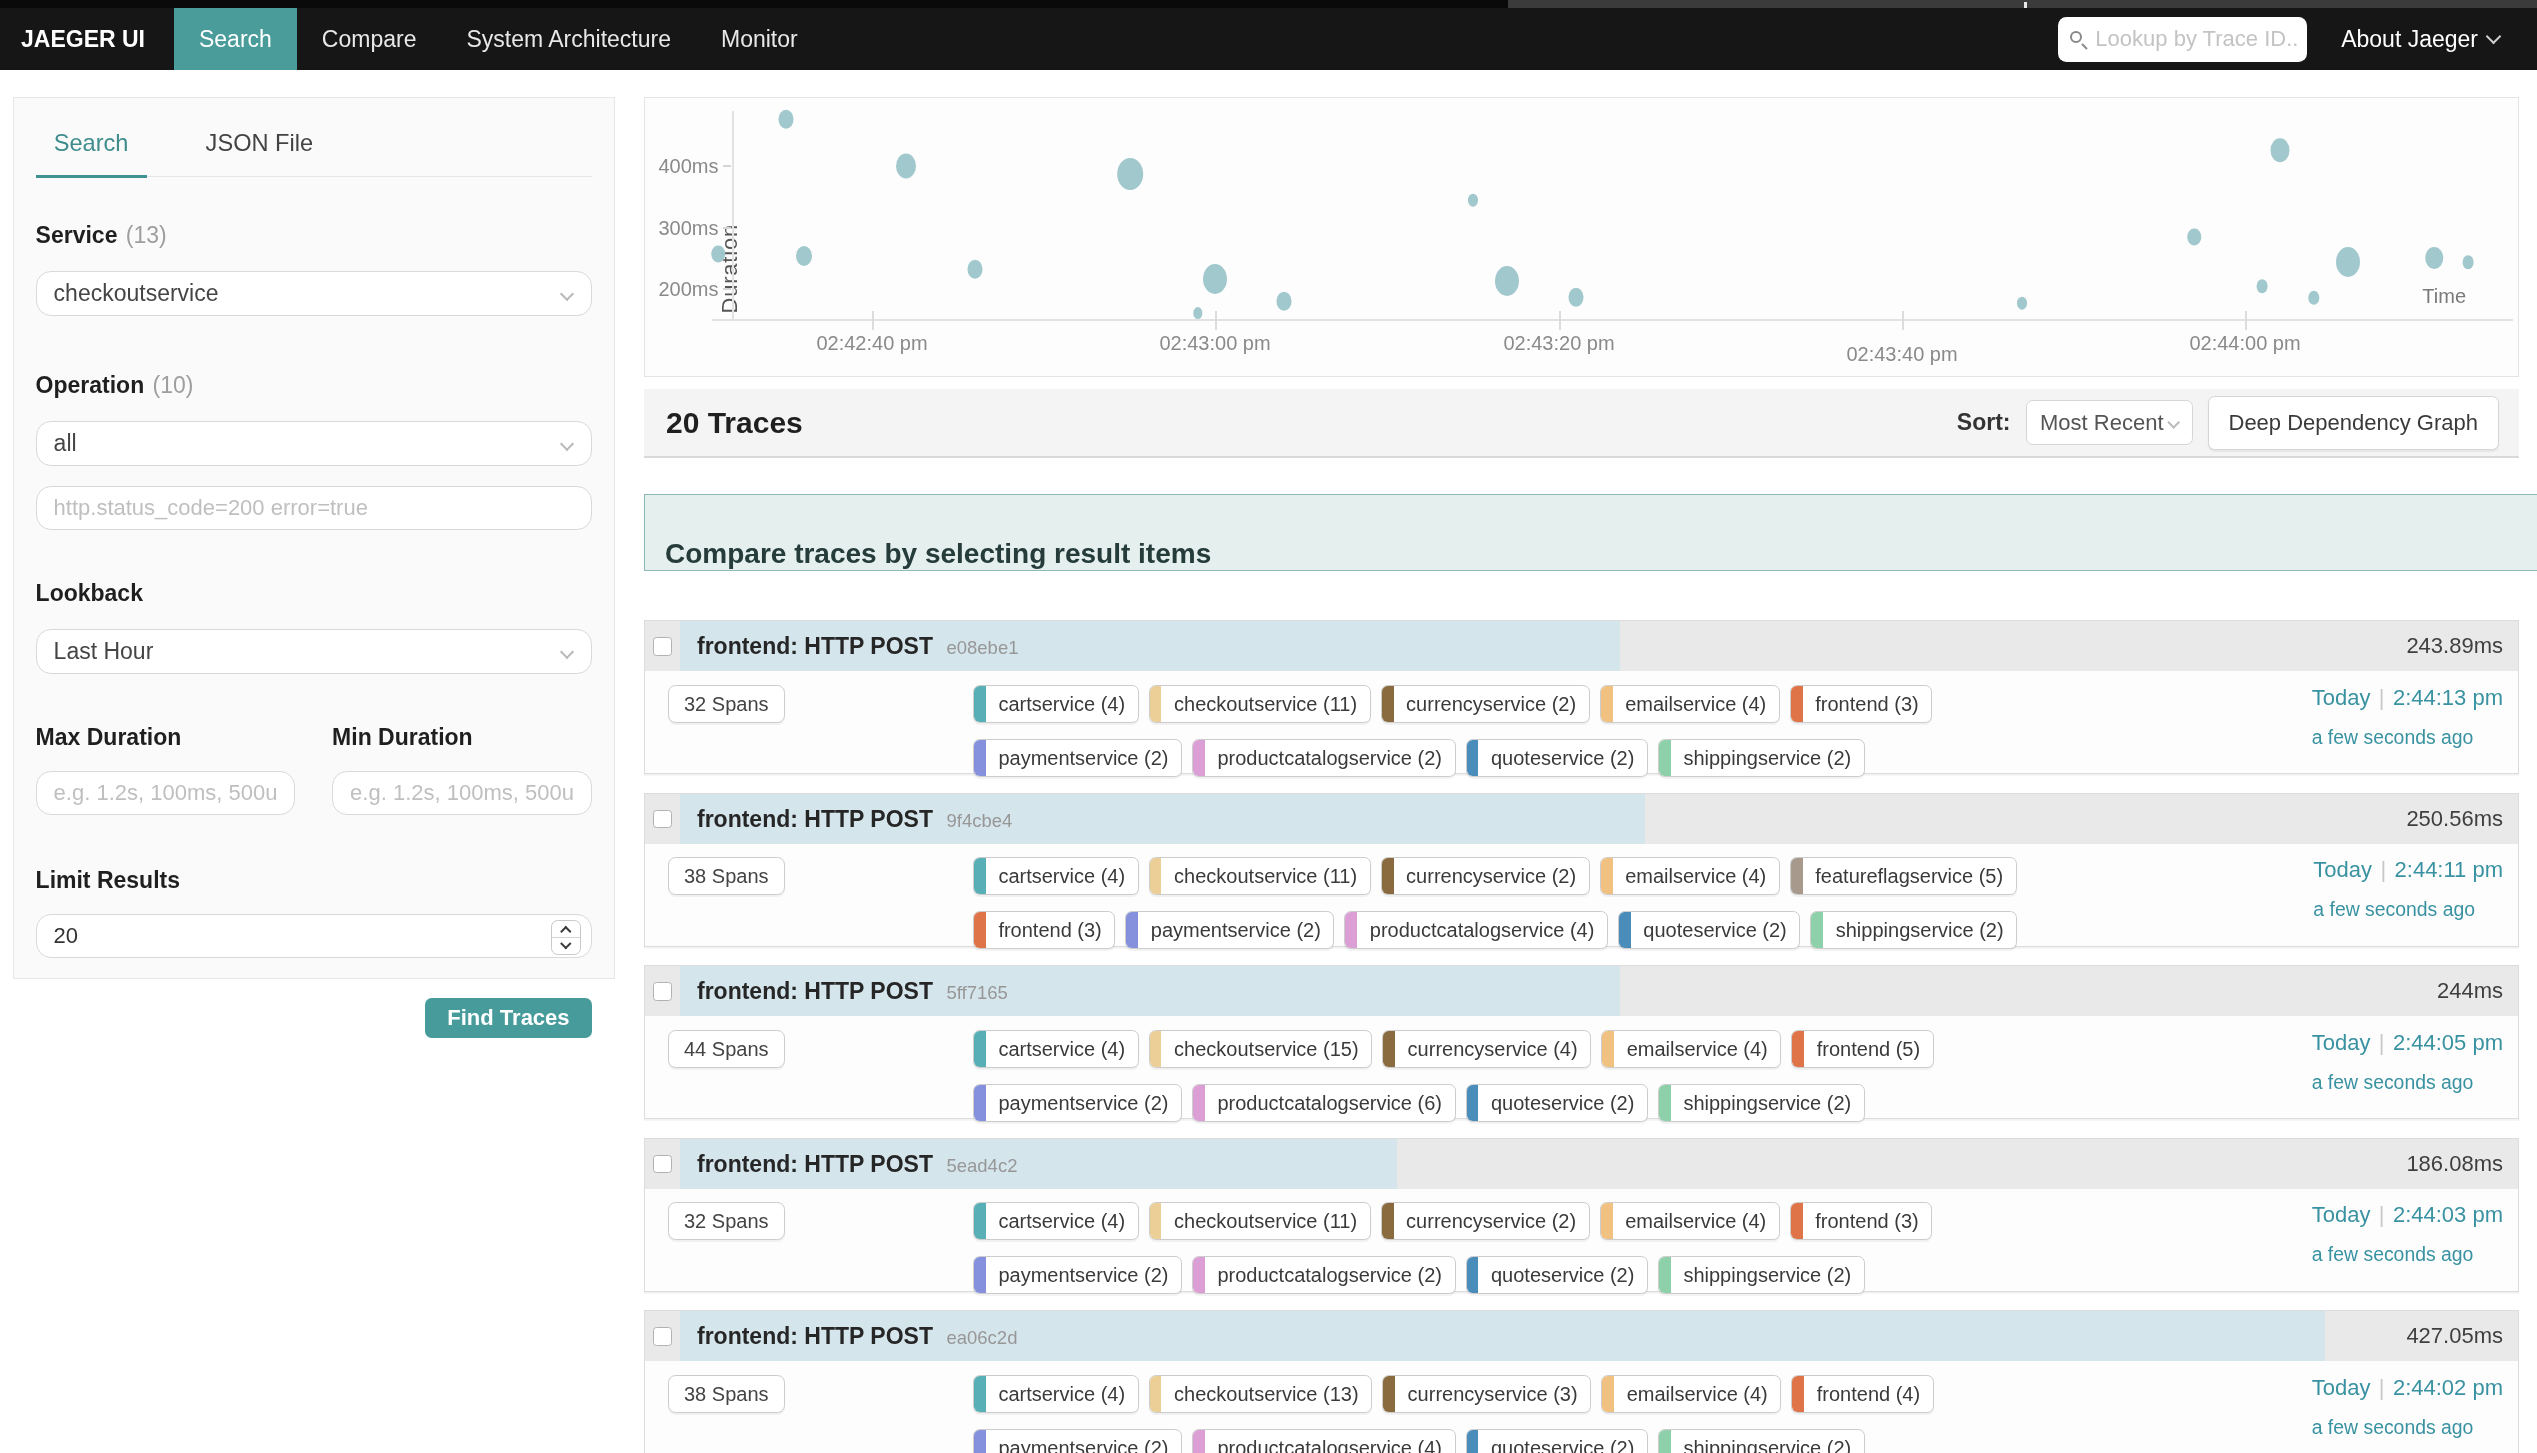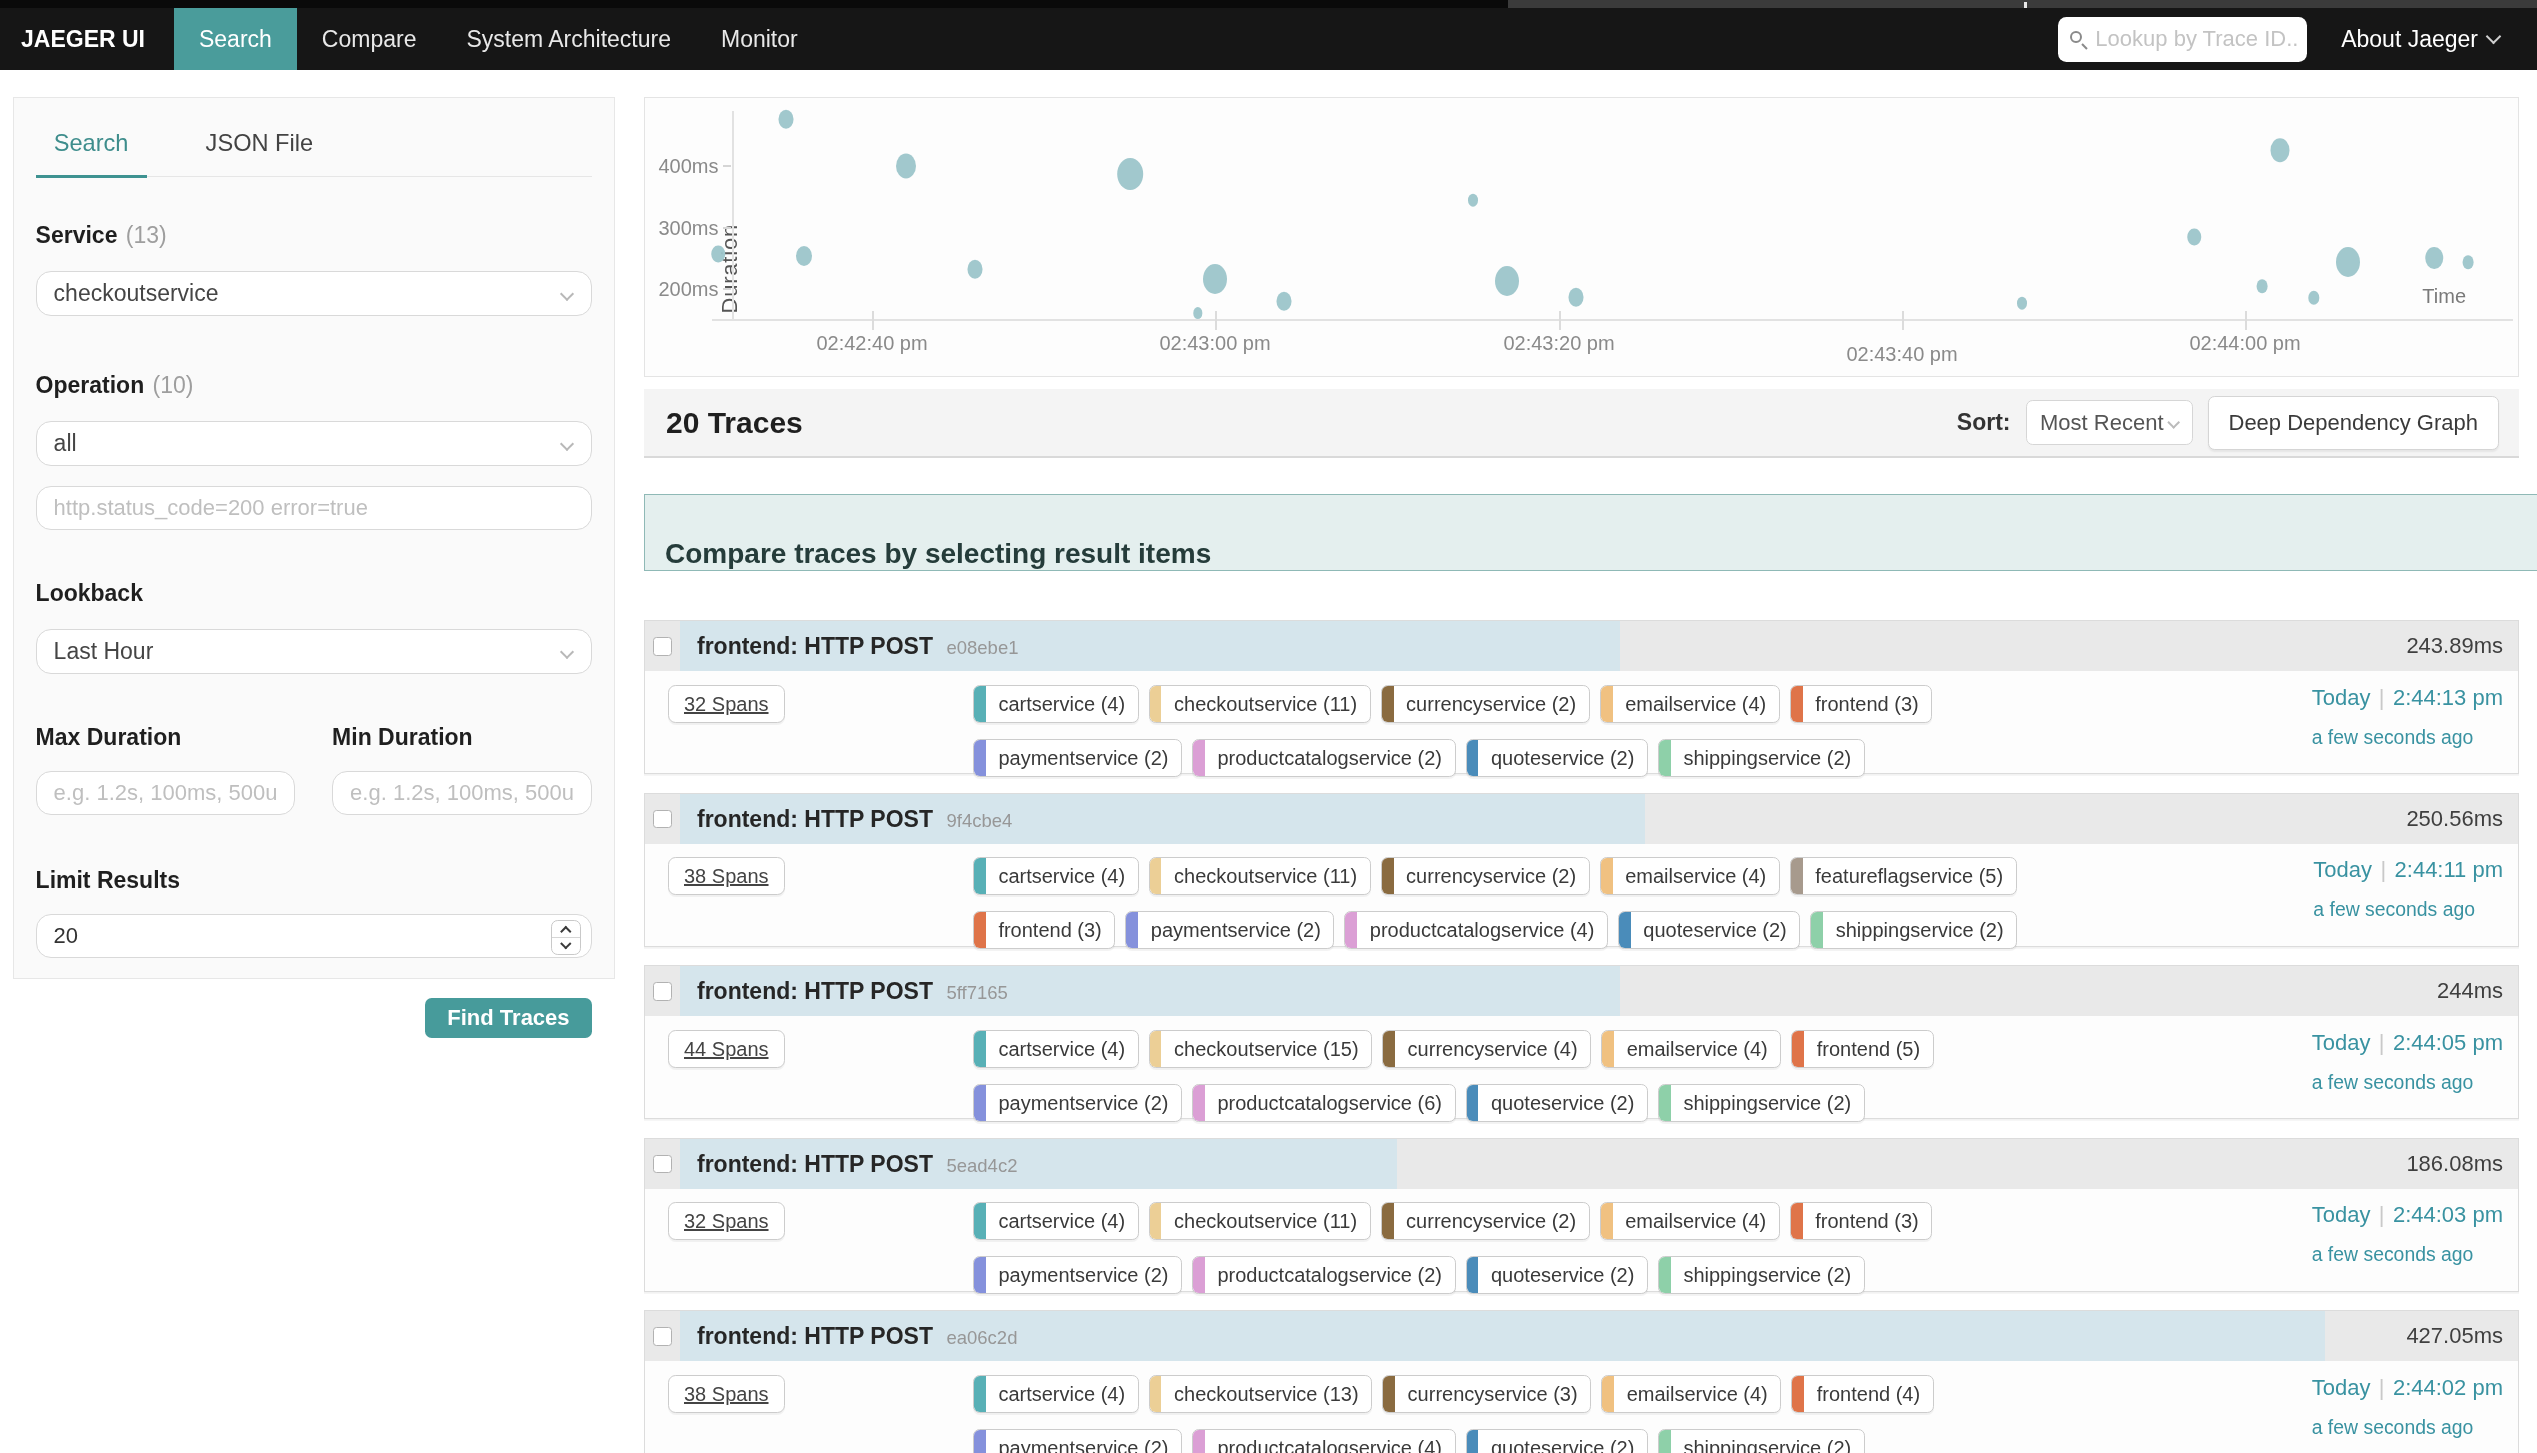--- a/index.html
+++ b/index.html
@@ -98,21 +98,21 @@
   .card-head { height:50px; background:#e9e9e9; position:relative; }
   .dur-bar { position:absolute; left:35px; top:0; height:50px; background:#d5e5ec; }
   .cbx { position:absolute; left:8.4px; top:16px; width:18.5px; height:18.5px; background:#fff;
          border:0.8px solid #b2b2b2; border-radius:3.4px; appearance:none; cursor:pointer; }
   .t-title { position:absolute; left:52px; top:0; line-height:50px; font-size:23px; font-weight:bold; color:#262626; white-space:nowrap; }
   .t-id { font-size:18.5px; font-weight:normal; color:#979797; margin-left:13.5px; }
   .t-dur { position:absolute; right:15px; top:0; line-height:50px; font-size:22px; color:#3f3f3f; }
   .card-body { position:relative; height:103px; }
   .spans-pill { position:absolute; left:23px; top:13.5px; height:38px; background:#fff; border:0.8px solid #ccc;
                 border-radius:7.6px; padding:0 15px; line-height:36px; font-size:20px; color:#444;
-                box-shadow:0 1.7px 0.8px rgba(0,0,0,.05); cursor:pointer;text-decoration:underline; }
+                box-shadow:0 1.7px 0.8px rgba(0,0,0,.05); cursor:pointer; }
   .tagwrap { position:absolute; left:328px; top:13.5px; width:1111px; display:flex; flex-wrap:wrap; gap:16px 10px; }
   .tag { height:38px; background:#fff; border:0.8px solid #ccc; border-radius:6.7px; display:flex; align-items:stretch;
          overflow:hidden; box-shadow:0 1.7px 0.8px rgba(0,0,0,.05); cursor:pointer; }
   .tag .stripe { width:11.8px; }
   .tag .tlabel { padding:0 12.6px; line-height:36px; font-size:20px; color:#3a3a3a; white-space:nowrap; }
   .timecol { position:absolute; right:15px; top:13.5px; }
   .timecol .l1 { font-size:22px; color:#3992a1; }
   .timecol .sep { color:#c9c9c9; margin:0 8.4px; }
   .timecol .l2 { margin-top:15px; font-size:19.4px; color:#3992a1; }
 </style>

